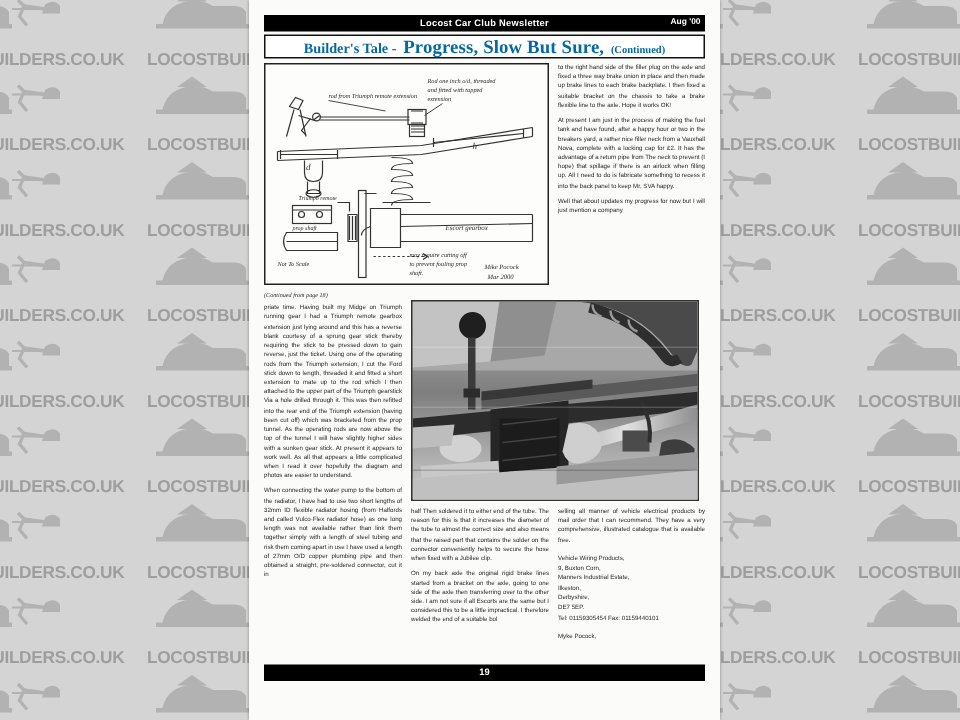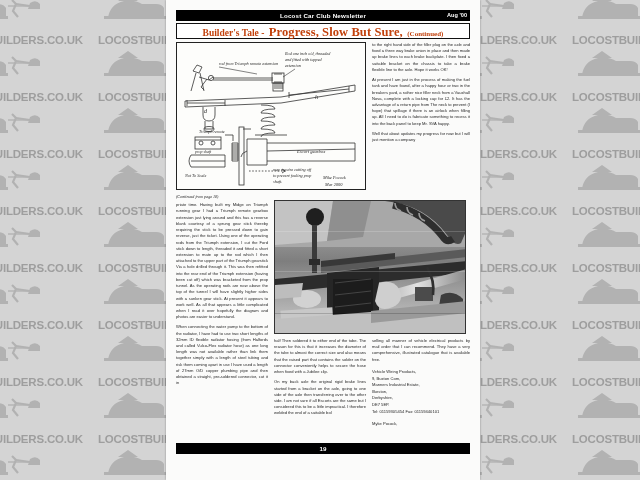--- a/index.html
+++ b/index.html
@@ -82,21 +82,21 @@
   
   #title-box {
     margin-top: 2px;
     border: 1.1px solid #111;
     height: 16px;
     display: flex;
     align-items: center;
     justify-content: center;
     background: #fff;
   }
-  #title-line { white-space: nowrap; color: #c2410c; }
+  #title-line { white-space: nowrap; color: #0369a1; }
   .t-small {
     font-family: "Liberation Serif", serif;
     font-weight: bold;
     font-size: 9.5px;
   }
   .t-big {
     font-family: "Liberation Serif", serif;
     font-weight: bold;
     font-size: 12.5px;
     letter-spacing: .1px;

